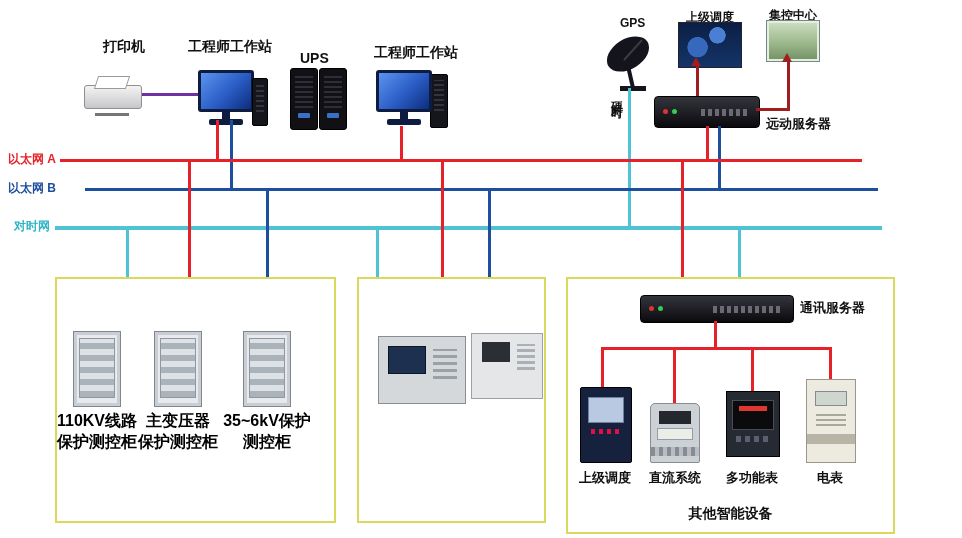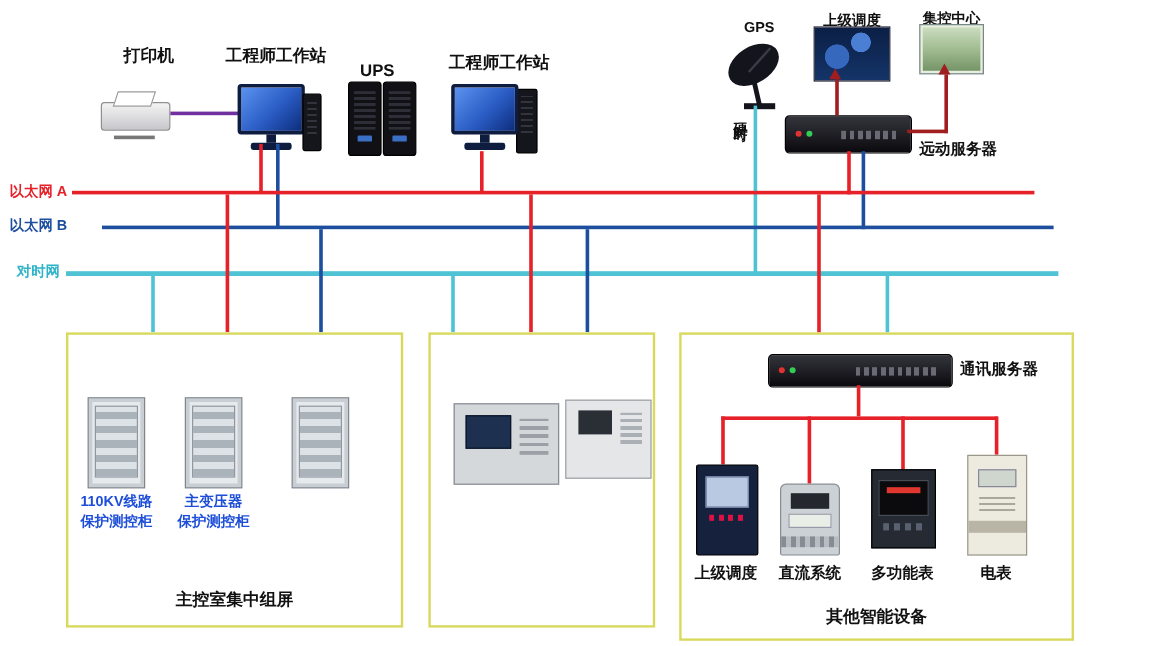--- a/index.html
+++ b/index.html
@@ -93,21 +93,21 @@
   .d-mf .lcd{margin:8px auto 0;width:40px;height:28px;background:#0b0b0d;border:1px solid #484c55;}
   .d-mf .red{margin:5px auto 0;width:28px;height:5px;background:#e0372e;}
   .d-mf .btns{margin:6px auto 0;width:34px;height:6px;
               background:repeating-linear-gradient(90deg,#596070 0 5px,transparent 5px 9px);}
   .d-em{position:absolute;background:#edeadf;border:1px solid #9a968a;}
   .d-em .lcd{margin:11px auto 0;width:30px;height:13px;background:#cfd6cd;border:1px solid #889;}
   .d-em .lines{margin:6px auto 0;width:30px;height:14px;
                background:repeating-linear-gradient(0deg,#aaa89c 0 2px,transparent 2px 5px);}
   .d-em .strip{margin-top:8px;height:10px;background:#b9b5a6;}
 
-  .two-line{position:absolute;font-weight:bold;font-size:12px;line-height:1.3;text-align:center;color:#1d4ed8;}
+  .two-line{position:absolute;font-weight:bold;font-size:16px;line-height:1.3;text-align:center;color:#000000;}
   .dev-lbl{position:absolute;font-weight:bold;font-size:13px;text-align:center;color:#111;}
   .box-title{position:absolute;left:0;right:0;text-align:center;font-weight:bold;font-size:14px;color:#111;}
 </style>
 </head>
 <body>
 
 <div class="stage">
 
   <div class="lbl lbl-lg" style="left:103px;top:38px;">打印机</div>
   <div class="lbl lbl-lg" style="left:188px;top:38px;">工程师工作站</div>
@@ -213,21 +213,24 @@
       </div>
 
     <div class="two-line" style="left:-6px;top:132px;width:92px;">
       <span style="display:block">110KV线路</span>
       <span style="display:block">保护测控柜</span>
     </div>
     <div class="two-line" style="left:76px;top:132px;width:90px;">
       <span style="display:block">主变压器</span>
       <span style="display:block">保护测控柜</span>
     </div>
-    <div class="box-title" style="top:212px;">主控室集中组屏</div>
+    <div class="two-line" style="left:162px;top:132px;width:96px;">
+      <span style="display:block">35~6kV保护</span>
+      <span style="display:block">测控柜</span>
+    </div>
   </div>
 
   <div class="box" style="left:357px;top:277px;width:185px;height:242px;">
     <div class="pdev" style="left:19px;top:57px;width:86px;height:66px;">
       <div class="scr"></div>
         <div class="keys"></div>
     </div>
     <div class="pdev2" style="left:112px;top:54px;width:70px;height:64px;">
       <div class="scr"></div>
         <div class="keys"></div>

